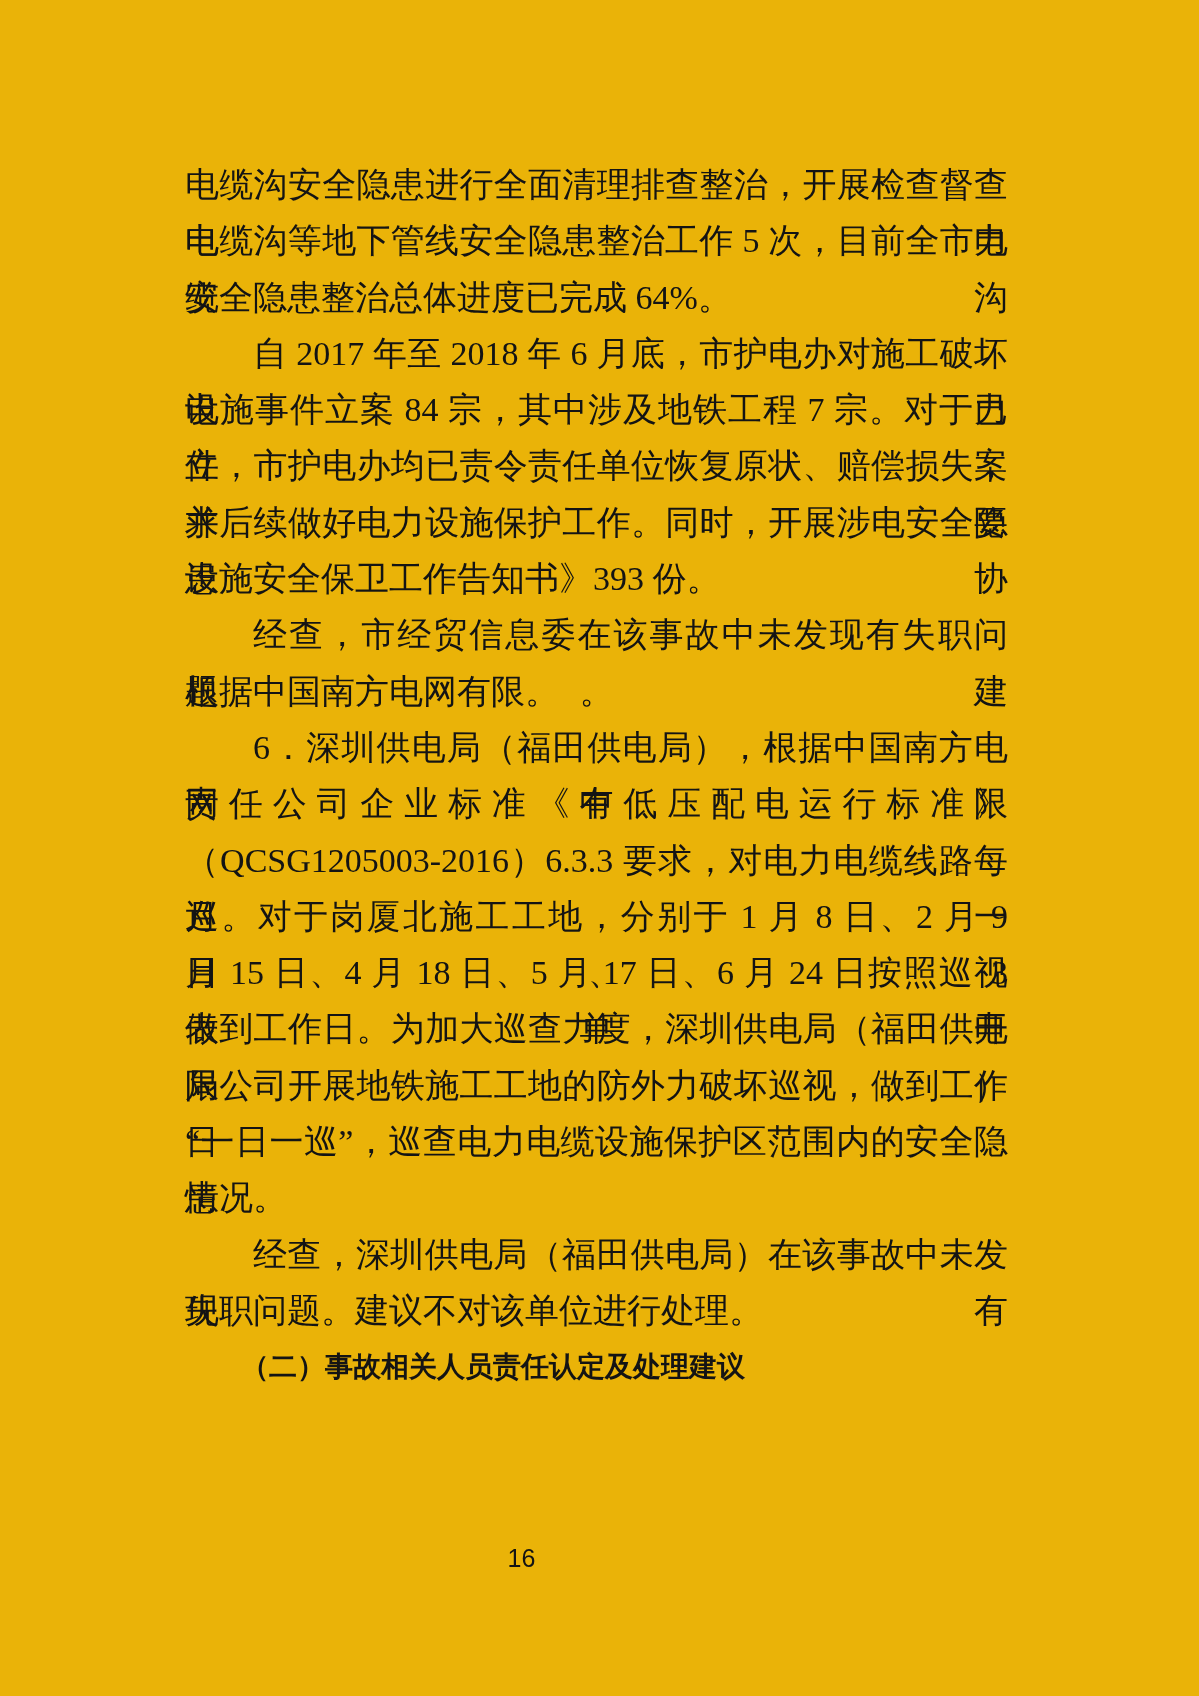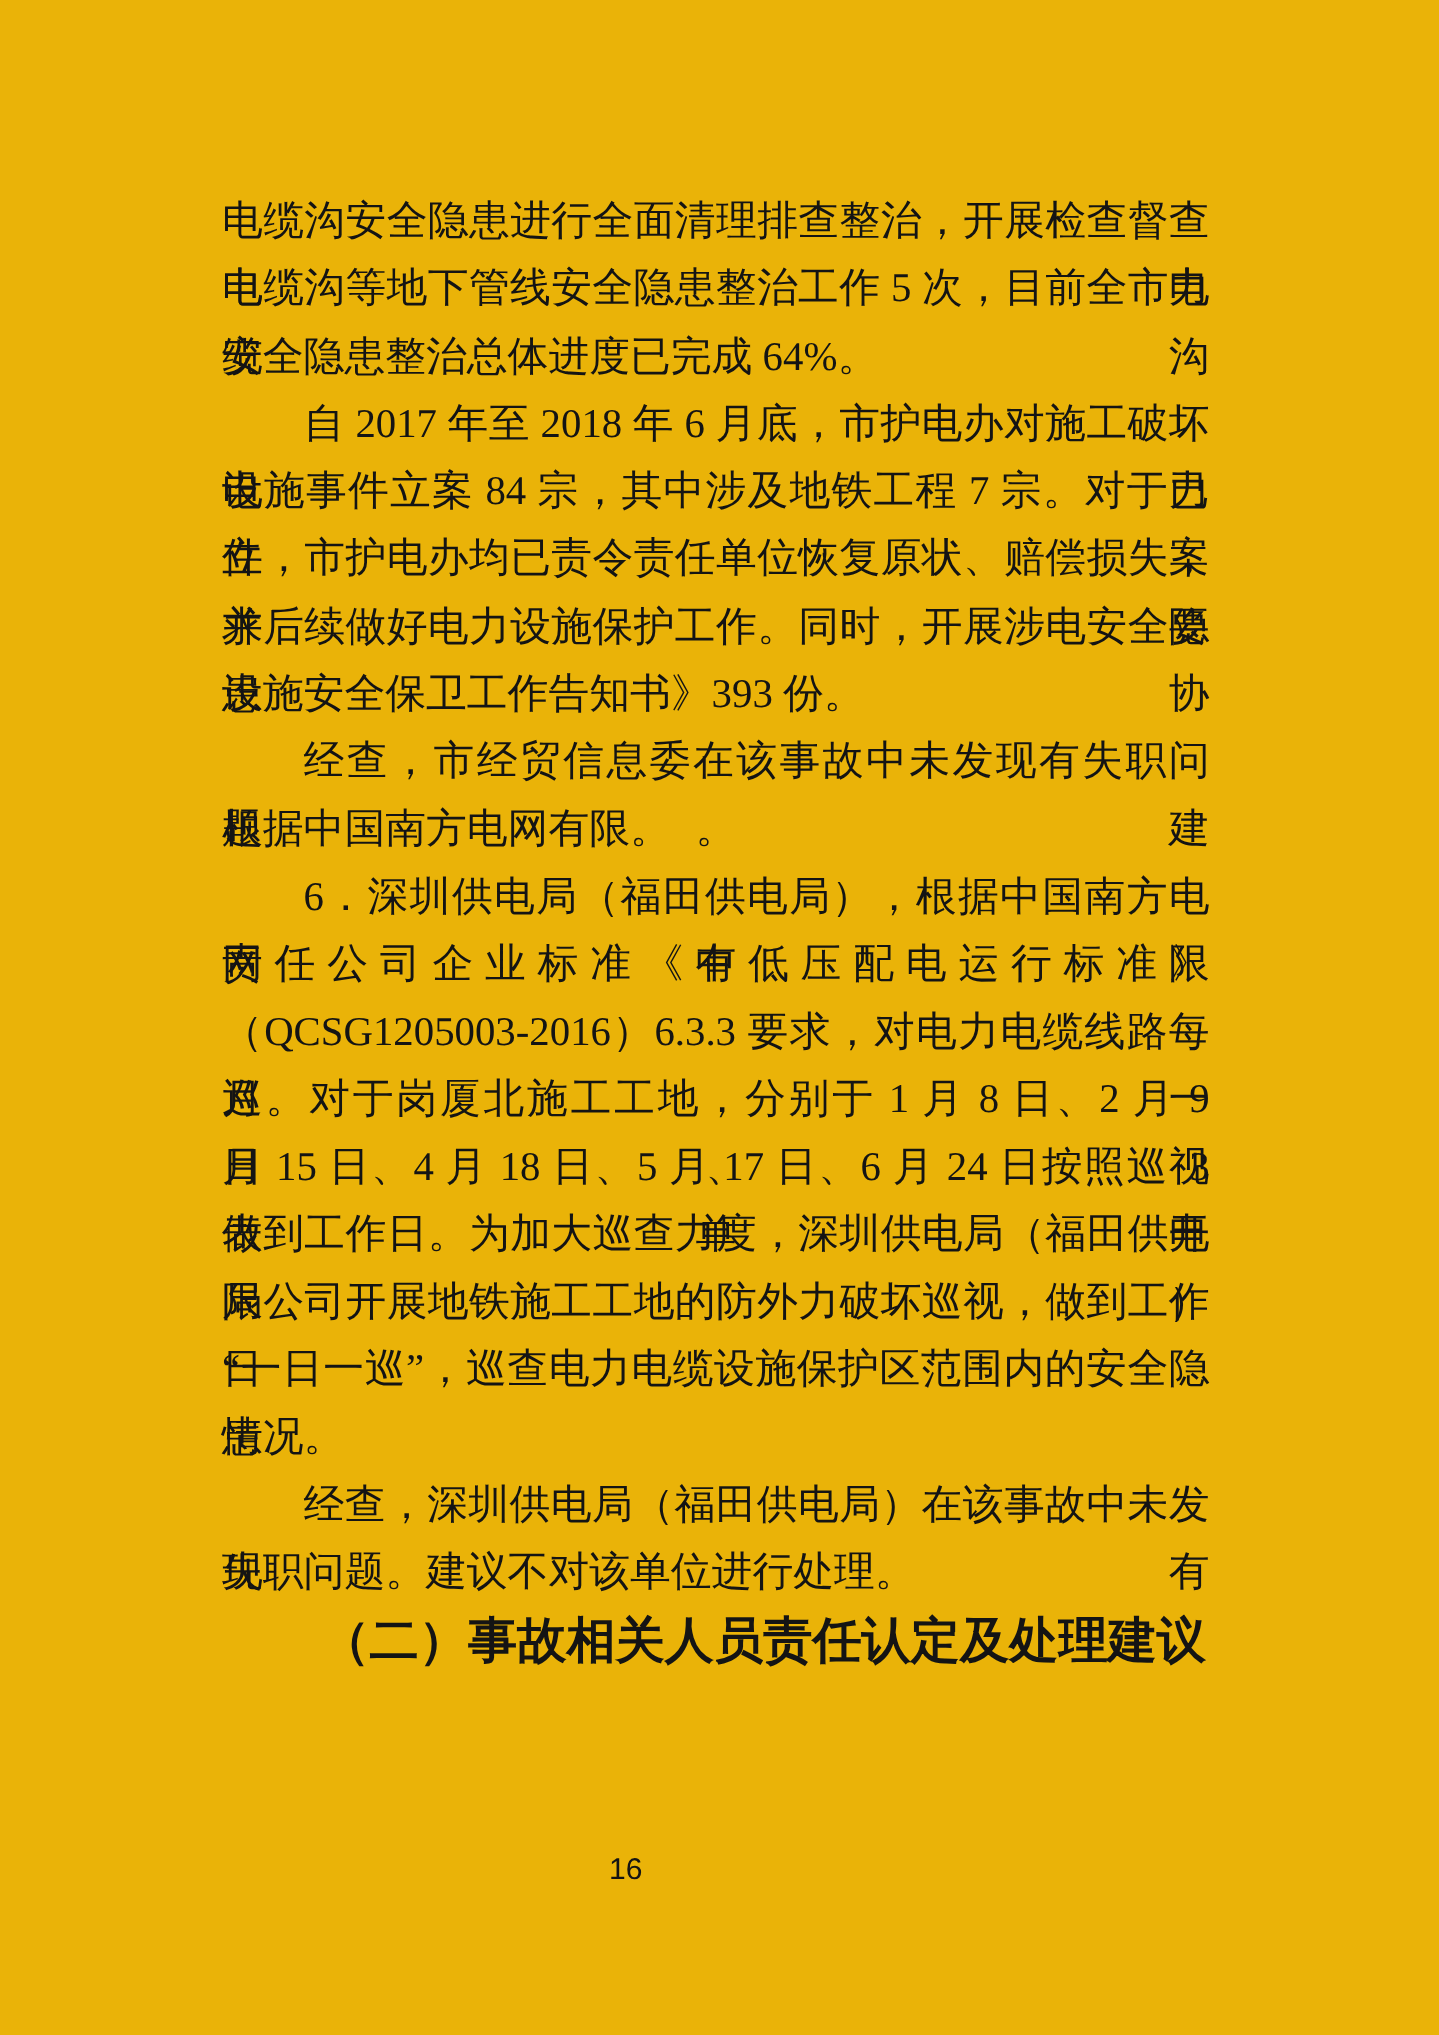--- a/index.html
+++ b/index.html
@@ -36,21 +36,21 @@
     letter-spacing: 0;
   }
   .line.last {
     text-align-last: left;
   }
   .line.indent {
     text-indent: 2em;
   }
   .line.bold {
     font-weight: 700;
-    font-size: 41px;
+    font-size: 28px;
   }
   .page-number {
     position: absolute;
     top: 1543px;
     left: 0;
     width: 1043px;
     text-align: center;
     font-size: 25px;
     line-height: 30px;
     font-family: "Liberation Sans", "DejaVu Sans", sans-serif;

